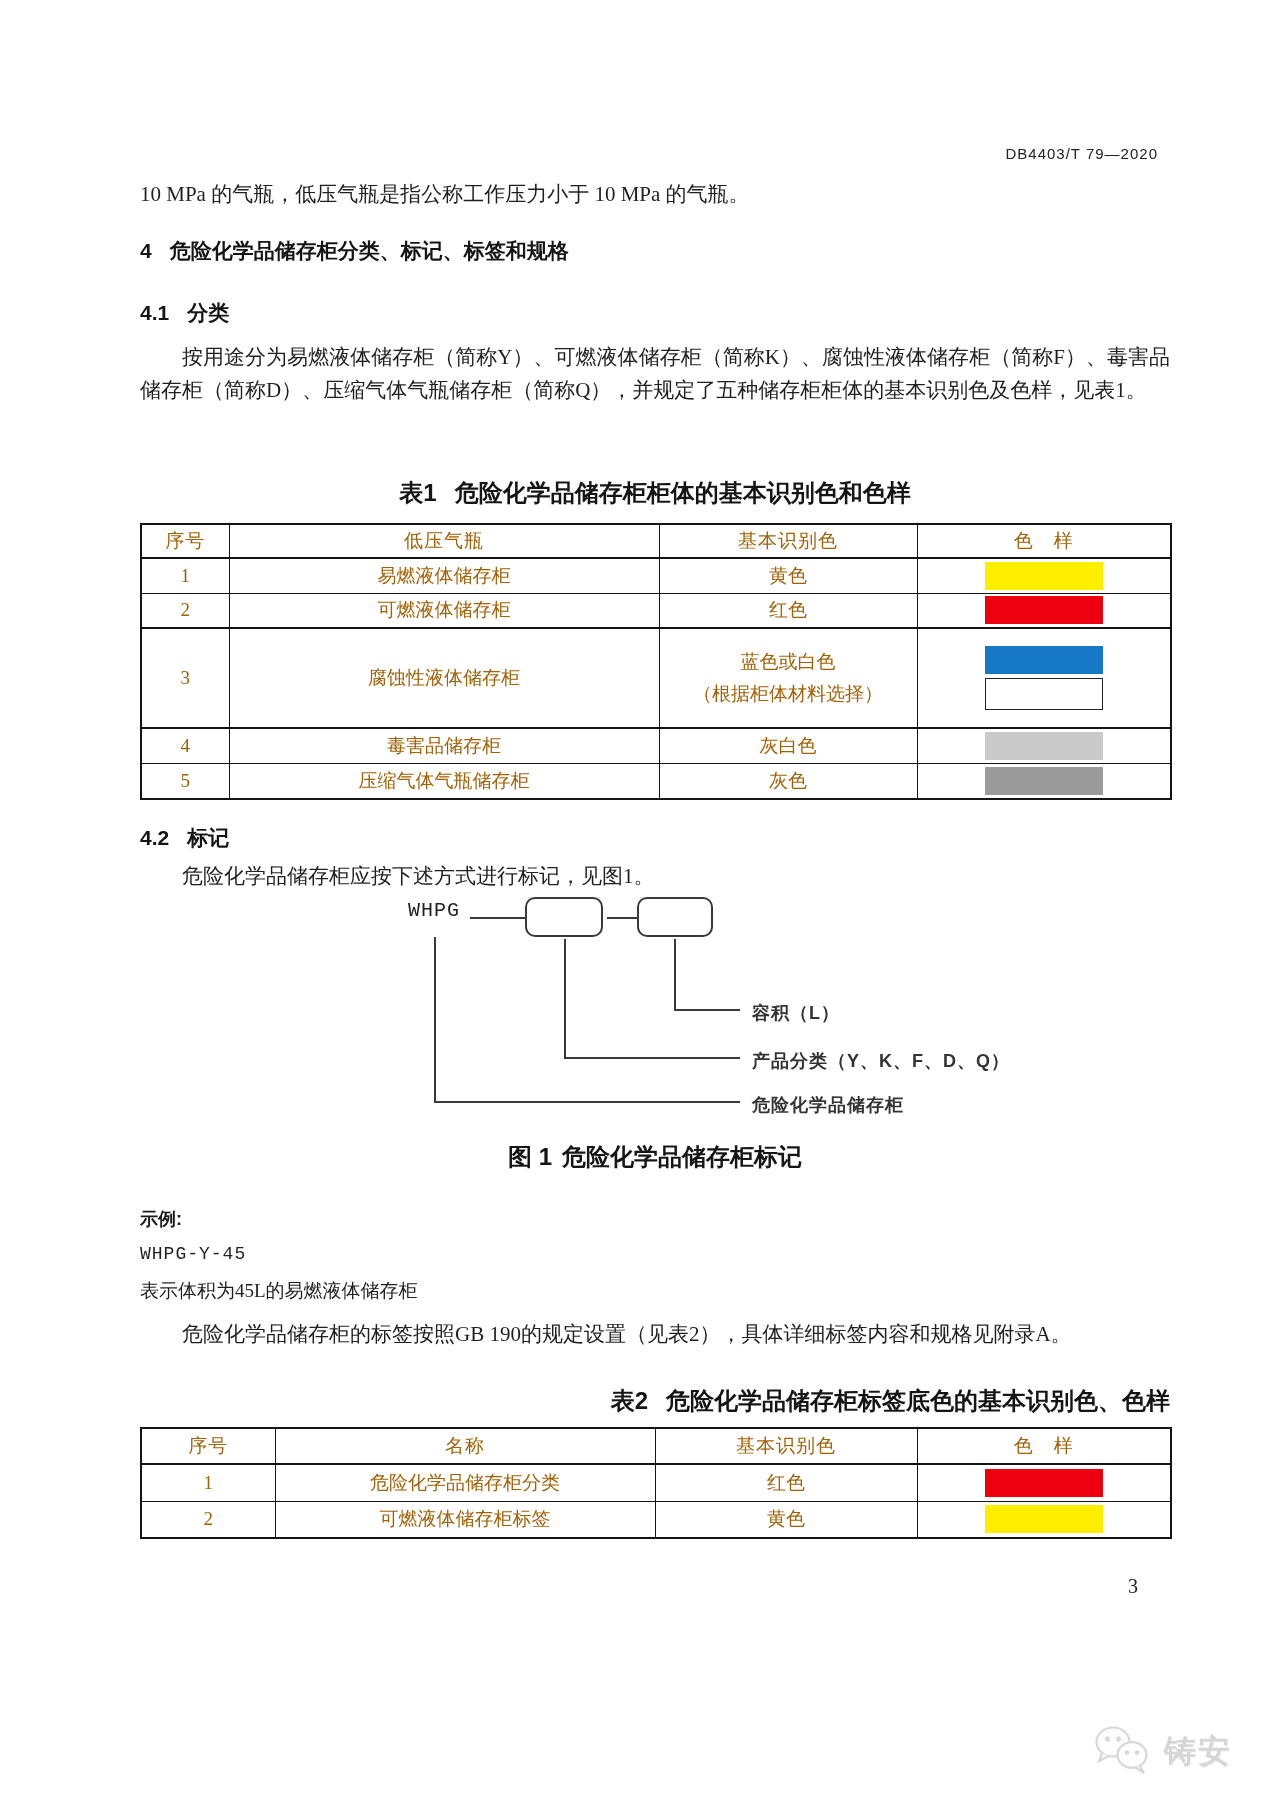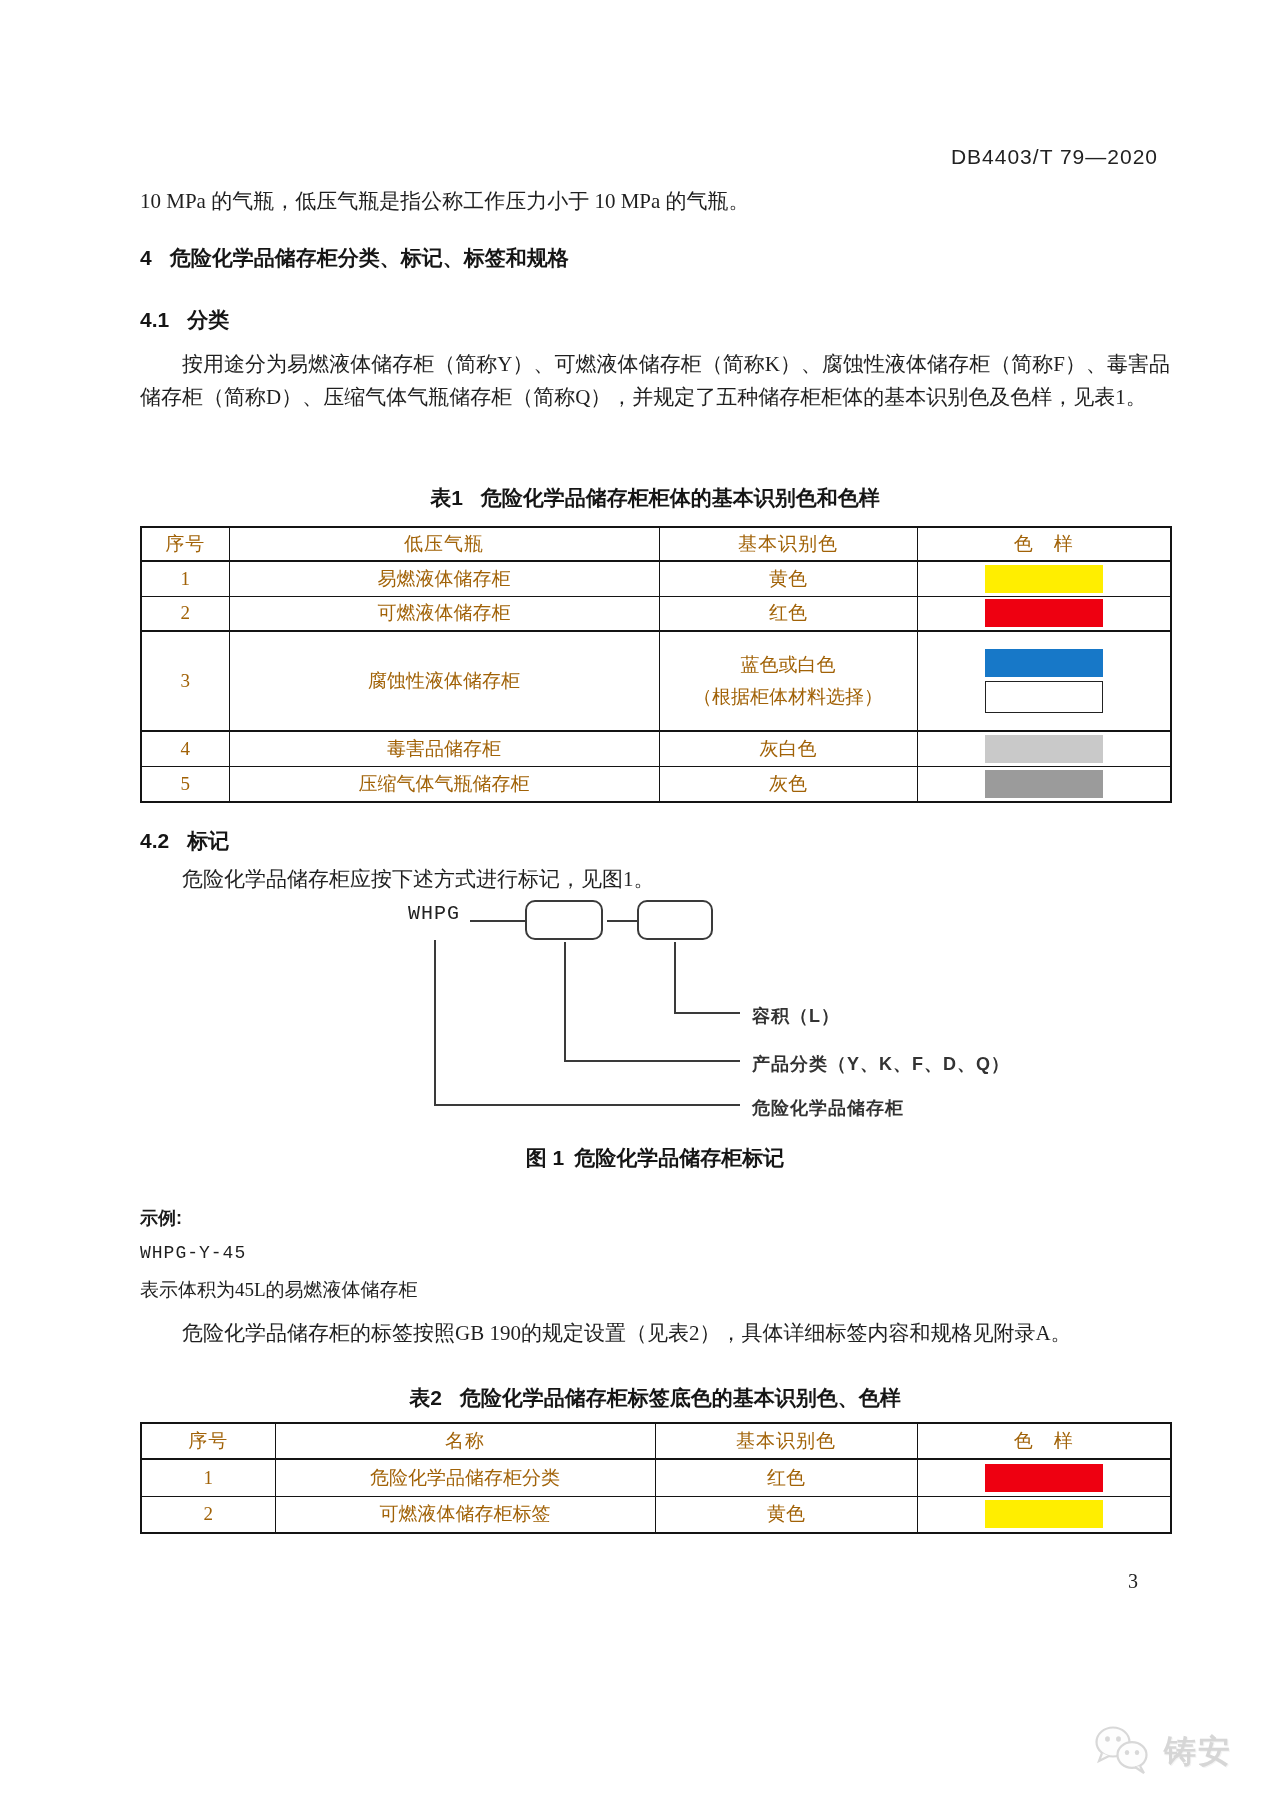--- a/index.html
+++ b/index.html
@@ -12,21 +12,21 @@
     color:#1d1d1d;
     font-family:"Liberation Serif", serif;
     overflow:hidden;
   }
   .content { padding:145px 110px 0 140px; } 
 
   .doc-number {
     text-align:right;
     padding-right:12px;
     font-family:"Liberation Sans", sans-serif;
-    font-size:21px;
+    font-size:15px;
     letter-spacing:1px;
     color:#222;
   }
 
   .para {
     font-size:21px;
     line-height:33px;
     color:#1f1f1f;
     text-align:justify;
   }
@@ -49,26 +49,26 @@
   .heading .num { margin-right:18px; }
 
   .para41 { margin-top:14px; }
   .para42 { margin-top:8px; }
   .para43 { margin-top:14px; }
 
   .table-title, .fig-caption {
     text-align:center;
     font-family:"Liberation Sans", sans-serif;
     font-weight:bold;
-    font-size:21px;
+    font-size:24px;
     color:#151515;
   }
   .table-title .t-label { margin-right:18px; }
   .table-title1 { margin-top:70px; }
-  .table-title2 { margin-top:34px; }
+  .table-title2 { margin-top:34px;text-align:right; }
 
   table.spec {
     border-collapse:collapse;
     table-layout:fixed;
     width:1030px;
     border:2px solid #141414;
   }
   table.spec th, table.spec td {
     border:1px solid #141414;
     text-align:center;

